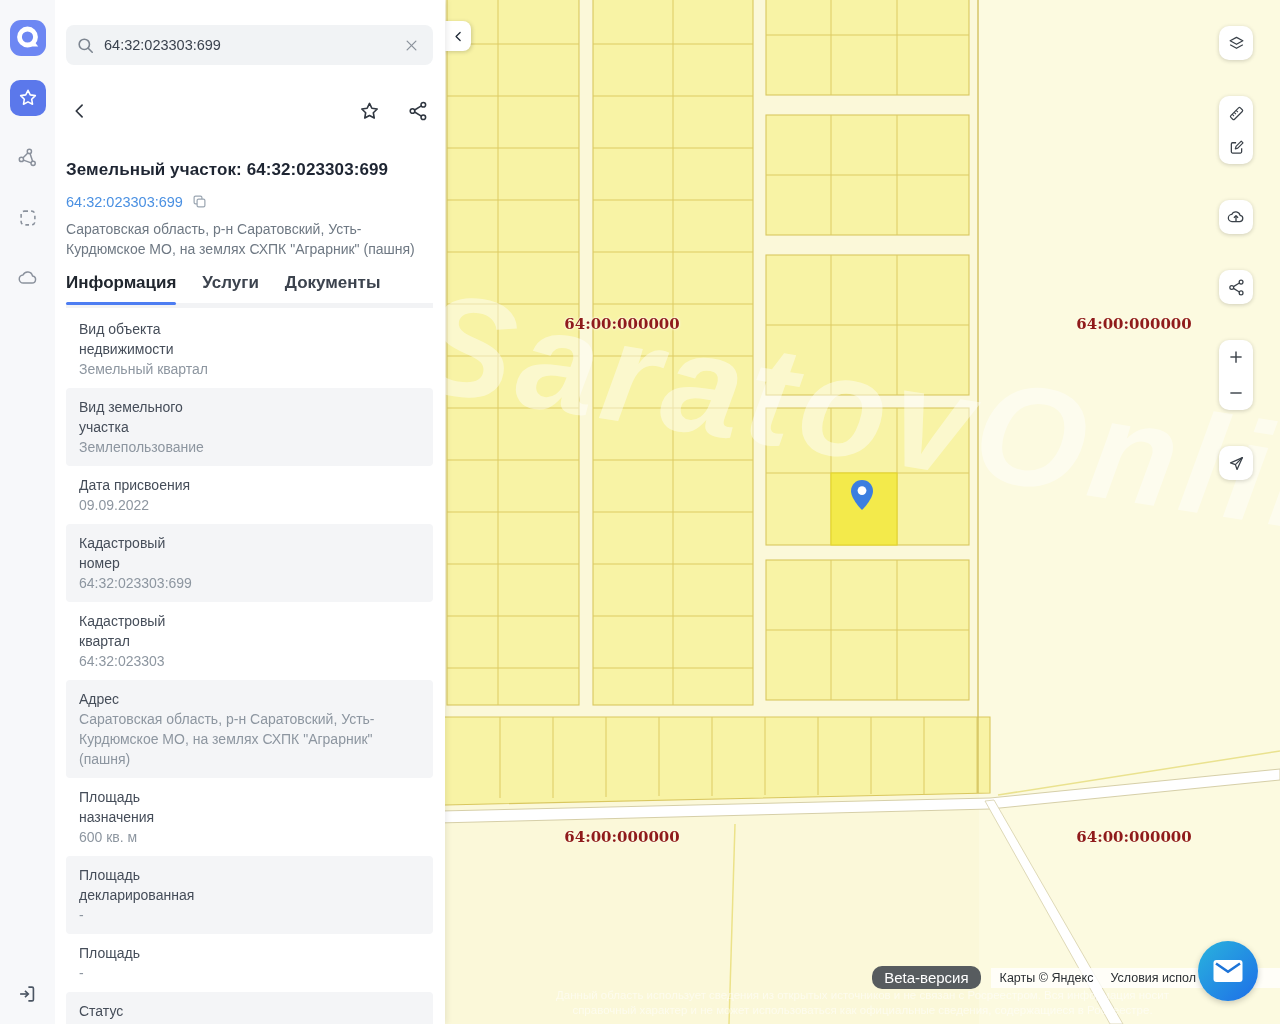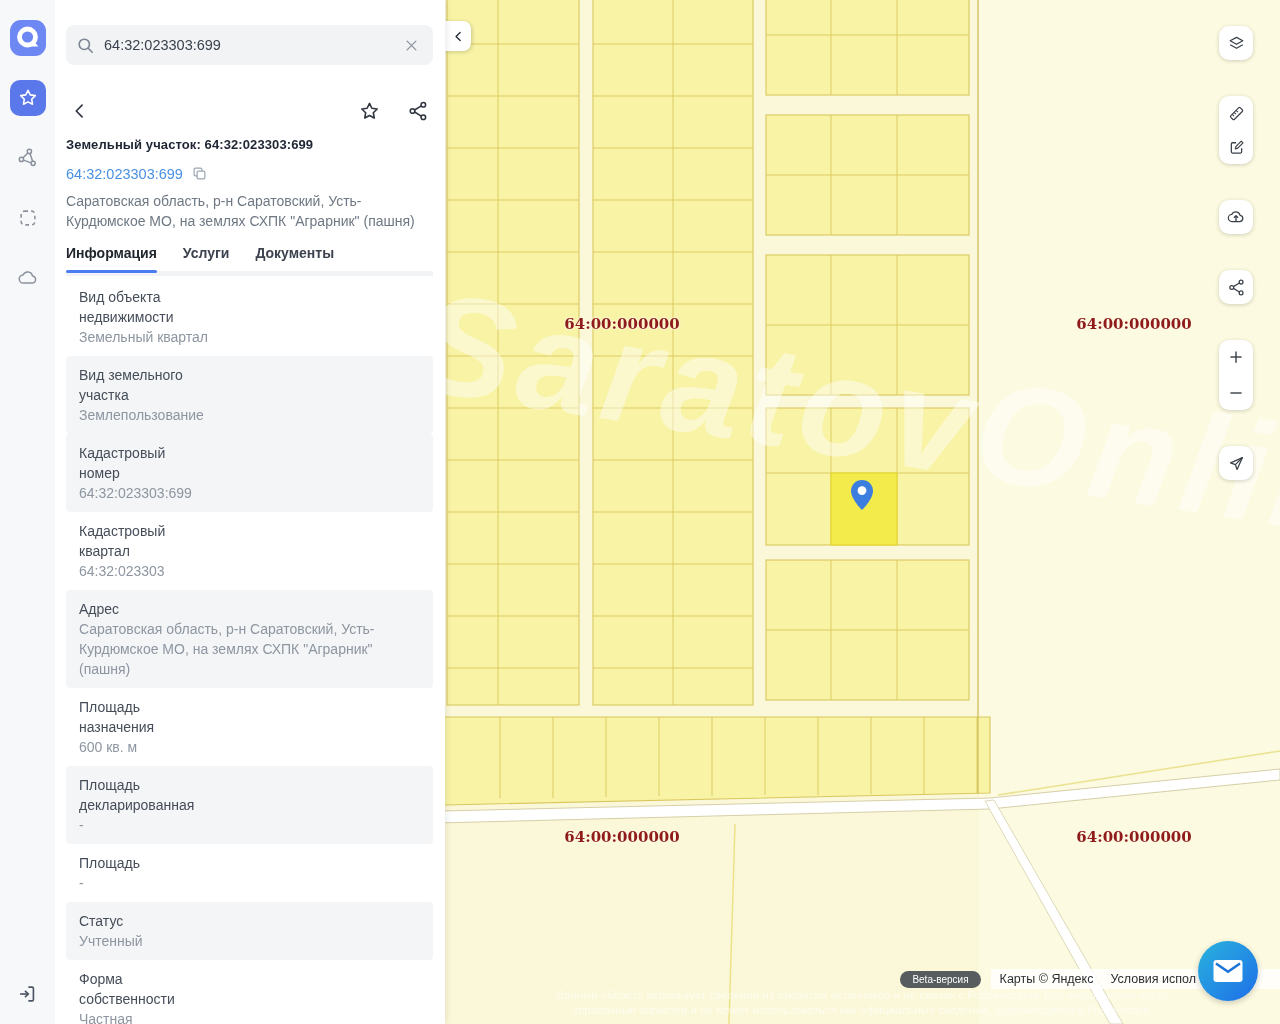--- a/index.html
+++ b/index.html
@@ -19,28 +19,28 @@
   .panel { width:390px; background:#fff; flex-shrink:0; position:relative; z-index:20; box-shadow:2px 0 6px rgba(0,0,0,.08); padding:5px 12px 0 11px; overflow:hidden; }
   .searchbar { margin-top:20px; height:40px; background:#f1f3f5; border-radius:8px; display:flex; align-items:center; padding:0 12px 0 10px; }
   .searchbar .mag { color:#7d8590; margin-right:9px; flex-shrink:0; }
   .searchbar input { flex:1; border:none; background:transparent; outline:none; font-family:"Liberation Sans",sans-serif; font-size:14.5px; color:#3a424e; }
   .clear-btn { border:none; background:none; color:#8b929c; cursor:pointer; display:flex; padding:2px; }
 
   .panel-head { margin-top:28px; display:flex; align-items:center; justify-content:space-between; height:36px; }
   .icon-btn { border:none; background:none; cursor:pointer; color:#2f3640; display:flex; align-items:center; justify-content:center; padding:4px; }
   .head-actions { display:flex; gap:18px; }
 
-  .page-title { margin-top:8px; font-size:13px; font-weight:700; color:#1e2532; letter-spacing:.1px; }
+  .page-title { margin-top:31px; font-size:17px; font-weight:700; color:#1e2532; letter-spacing:.1px; }
   .cad-link-row { margin-top:13px; display:flex; align-items:center; gap:8px; }
   .cad-link-row a { font-size:14.5px; color:#4a90e2; text-decoration:none; cursor:pointer; }
   .copy-btn { border:none; background:none; color:#9aa5b1; cursor:pointer; display:flex; padding:0; }
   .addr { margin-top:9px; font-size:14px; line-height:20px; color:#6e7883; }
 
   .tabs { margin-top:14px; display:flex; gap:26px; border-bottom:5px solid #f2f3f5; }
-  .tab { font-size:14px; font-weight:700; color:#3c434e; padding-bottom:10px; cursor:pointer; position:relative; }
+  .tab { font-size:17px; font-weight:700; color:#3c434e; padding-bottom:10px; cursor:pointer; position:relative; }
   .tab.active { color:#20262e; }
   .tab.active::after { content:""; position:absolute; left:0; right:0; bottom:-2px; height:3px; border-radius:3px; background:#4d7df2; }
 
   .info-table { margin-top:2px; }
   .irow { display:flex; padding:9px 10px 9px 13px; border-radius:4px;flex-direction:column; }
   .irow.zebra { background:#f4f5f7; }
   .irow .lbl { width:131px; flex-shrink:0; font-size:14px; line-height:20px; color:#454d59; font-weight:500; padding-right:10px; }
   .irow .val { flex:1; font-size:14px; line-height:20px; color:#8d96a0; }
 
   
@@ -52,21 +52,21 @@
 
   .collapse-btn { position:absolute; left:0; top:21px; width:26px; height:30px; background:#fff; border:none; border-radius:0 8px 8px 0; box-shadow:1px 1px 4px rgba(0,0,0,.18); cursor:pointer; color:#1f2937; display:flex; align-items:center; justify-content:center; z-index:5; }
 
   .map-tools { position:absolute; right:27px; top:26px; display:flex; flex-direction:column; align-items:center; gap:0; z-index:5; }
   .tool { width:34px; height:34px; background:#fff; border:none; border-radius:10px; box-shadow:0 1px 4px rgba(0,0,0,.18); color:#3a4149; display:flex; align-items:center; justify-content:center; cursor:pointer; }
   .tool-gap { height:36px; } .tool-gap-sm { height:2px; }
   .tool-group { background:#fff; border-radius:10px; box-shadow:0 1px 4px rgba(0,0,0,.18); display:flex; flex-direction:column; }
   .tool-group .tool { box-shadow:none; background:transparent; }
 
   .attribution { position:absolute; right:0; bottom:35px; display:flex; align-items:center; z-index:4; }
-  .beta-badge { background:rgba(58,65,73,.85); color:#fff; font-size:10px; padding:3px 12px; border-radius:10px; margin-right:10px; }
+  .beta-badge { background:rgba(58,65,73,.85); color:#fff; font-size:15px; padding:3px 12px; border-radius:10px; margin-right:10px; }
   .attr-strip { background:rgba(255,255,255,.78); height:20px; display:flex; align-items:center; gap:17px; padding:0 84px 0 9px; font-size:12.5px; color:#2b2f33; }
   .attr-strip span { cursor:pointer; white-space:nowrap; }
   .disclaimer { position:absolute; left:0; right:0; bottom:6px; text-align:center; font-size:11.5px; line-height:15px; color:rgba(255,255,255,.55); z-index:3; pointer-events:none; }
   .chat-btn { position:absolute; right:22px; bottom:23px; width:60px; height:60px; border-radius:50%; border:none; background:linear-gradient(135deg,#29b3dd,#1e6ee8); display:flex; align-items:center; justify-content:center; cursor:pointer; box-shadow:0 2px 6px rgba(0,0,0,.2); z-index:6; }
 </style>
 </head>
 <body>
 
 <div class="app">
 
@@ -171,20 +171,24 @@
     </div>
 
     <div class="info-table" id="info-table">
         <div class="irow">
         <div class="lbl">Вид объекта недвижимости</div>
         <div class="val">Земельный квартал</div>
       </div>
         <div class="irow zebra">
         <div class="lbl">Вид земельного участка</div>
         <div class="val">Землепользование</div>
+      </div>
+        <div class="irow">
+        <div class="lbl">Дата присвоения</div>
+        <div class="val">09.09.2022</div>
       </div>
         <div class="irow zebra">
         <div class="lbl">Кадастровый номер</div>
         <div class="val">64:32:023303:699</div>
       </div>
         <div class="irow">
         <div class="lbl">Кадастровый квартал</div>
         <div class="val">64:32:023303</div>
       </div>
         <div class="irow zebra">

